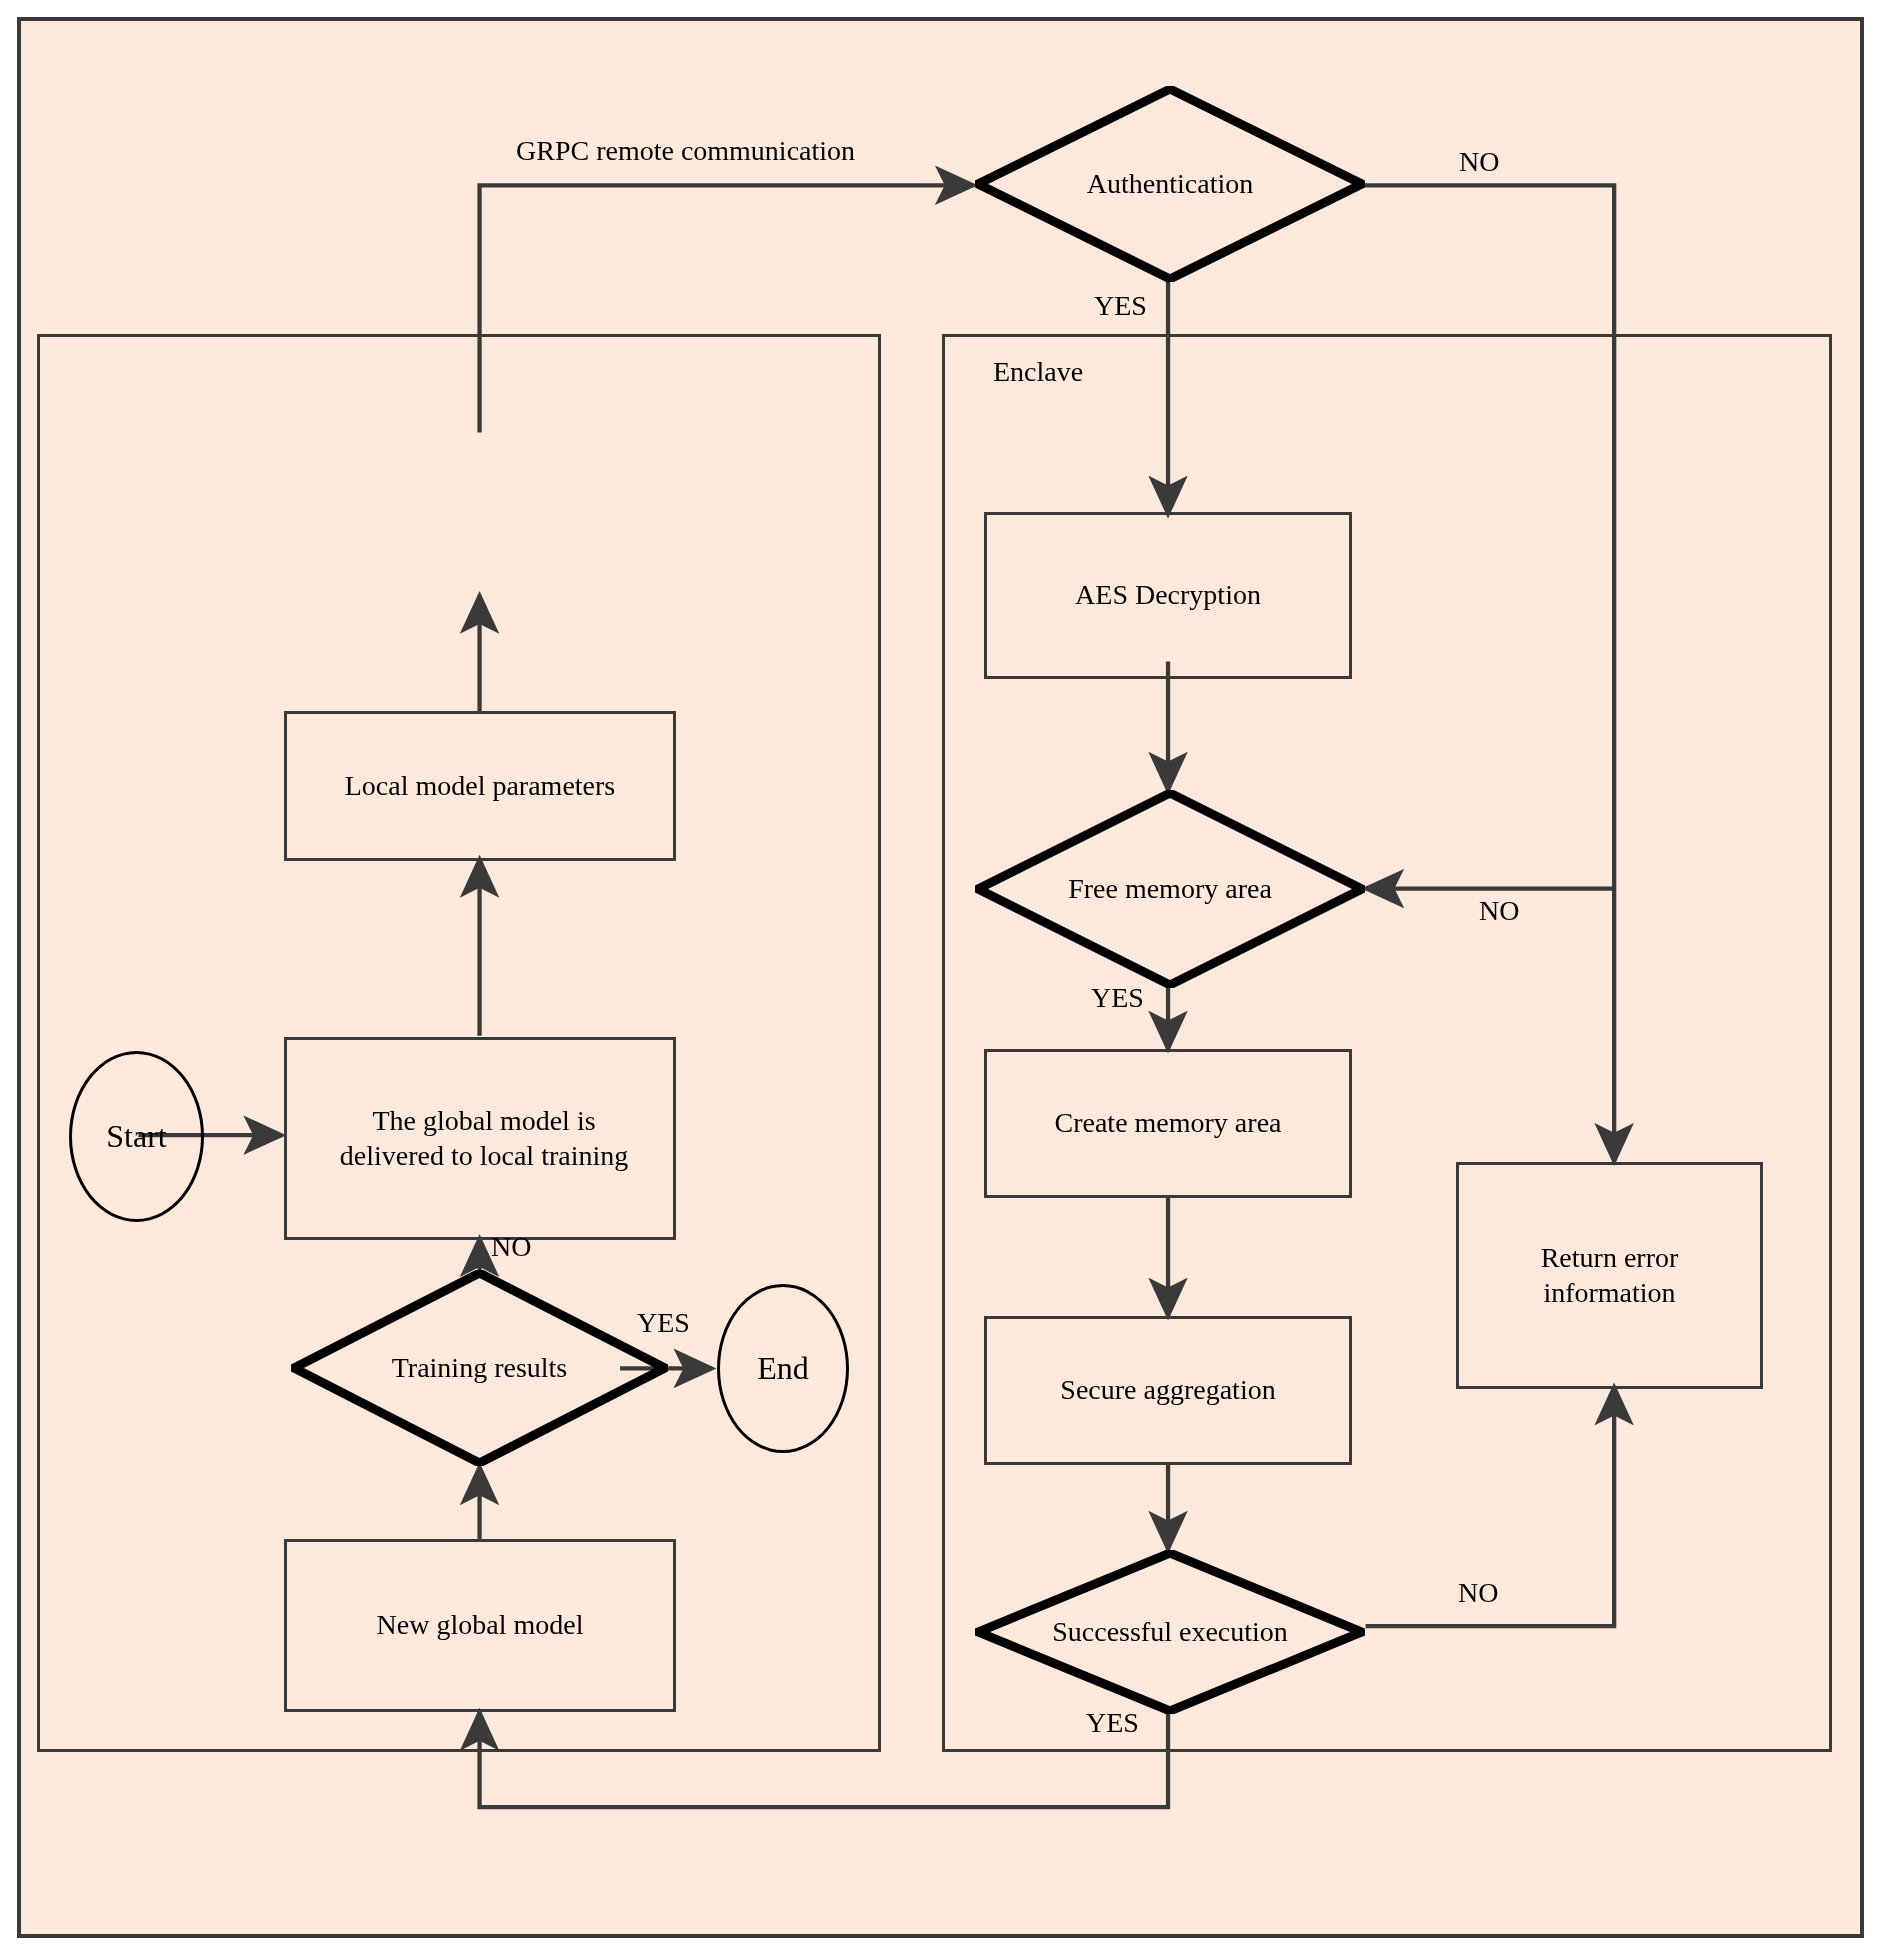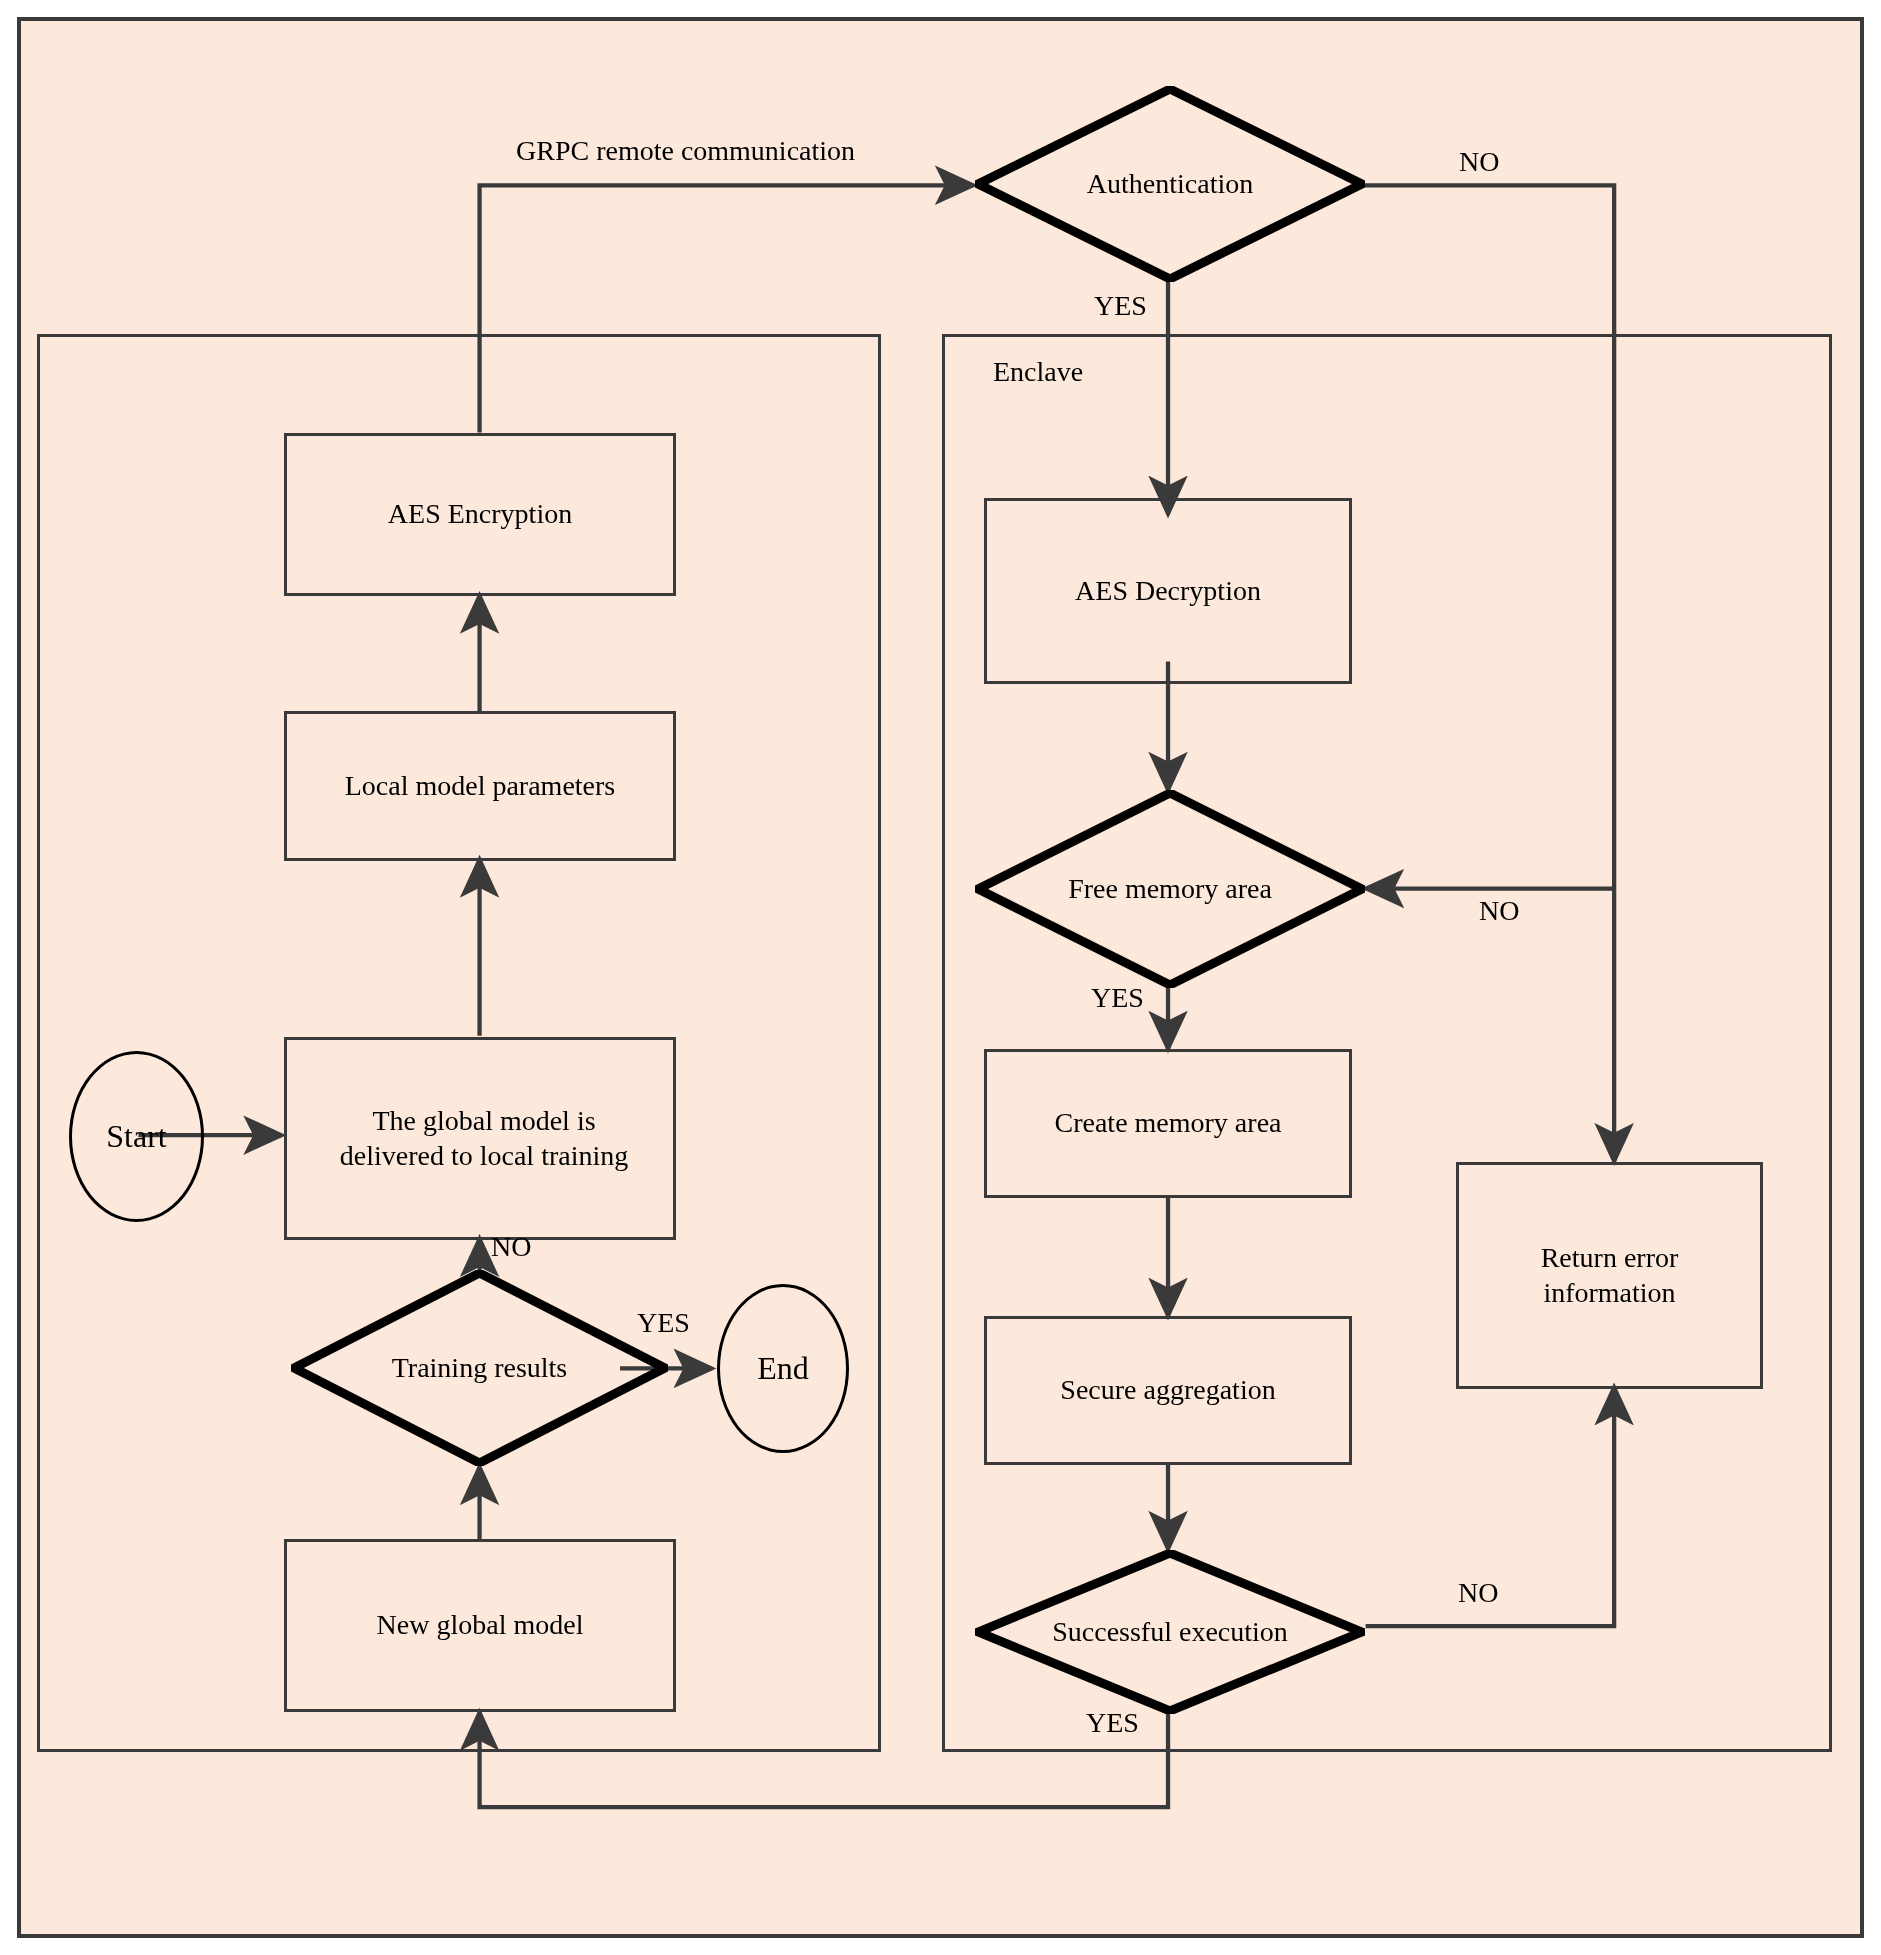--- a/index.html
+++ b/index.html
@@ -128,23 +128,20 @@
     <span>Start</span>
   </div>
 
   <div class="node box" style="left:284px; top:1037px; width:392px; height:203px; white-space:pre-line;padding-left:8px;"><span>The global model is
 delivered to local training</span></div>
 
   <div class="node box" style="left:284px; top:711px; width:392px; height:150px;">
     <span>Local model parameters</span>
   </div>
 
-  <div class="node box" style="left:284px; top:433px; width:392px; height:163px;">
-    <span>AES Encryption</span>
-  </div>
 
   <div class="diamond-wrap" style="left:291px; top:1270px; width:377px; height:196px;">
     <svg class="diamond-shape" viewBox="0 0 614 320" preserveAspectRatio="none">
       <polygon points="307,5 609,160 307,315 5,160" fill="none" stroke="#000" stroke-width="9" vector-effect="non-scaling-stroke"></polygon>
     </svg>
     <div class="diamond-label">Training results</div>
   </div>
 
   <div class="node box" style="left:284px; top:1539px; width:392px; height:173px;">
     <span>New global model</span>
@@ -154,21 +151,21 @@
     <span>End</span>
   </div>
 
   <div class="diamond-wrap" style="left:975px; top:86px; width:390px; height:196px;">
     <svg class="diamond-shape" viewBox="0 0 636 320" preserveAspectRatio="none">
       <polygon points="318,5 631,160 318,315 5,160" fill="none" stroke="#000" stroke-width="9" vector-effect="non-scaling-stroke"></polygon>
     </svg>
     <div class="diamond-label">Authentication</div>
   </div>
 
-  <div class="node box" style="left:984px; top:498px; width:368px; height:186px;align-items:center;">
+  <div class="node box" style="left:984px; top:512px; width:368px; height:167px;align-items:center;">
     <span>AES Decryption</span>
   </div>
 
   <div class="diamond-wrap" style="left:975px; top:790px; width:390px; height:198px;">
     <svg class="diamond-shape" viewBox="0 0 636 322" preserveAspectRatio="none">
       <polygon points="318,5 631,161 318,317 5,161" fill="none" stroke="#000" stroke-width="9" vector-effect="non-scaling-stroke"></polygon>
     </svg>
     <div class="diamond-label">Free memory area</div>
   </div>
 

